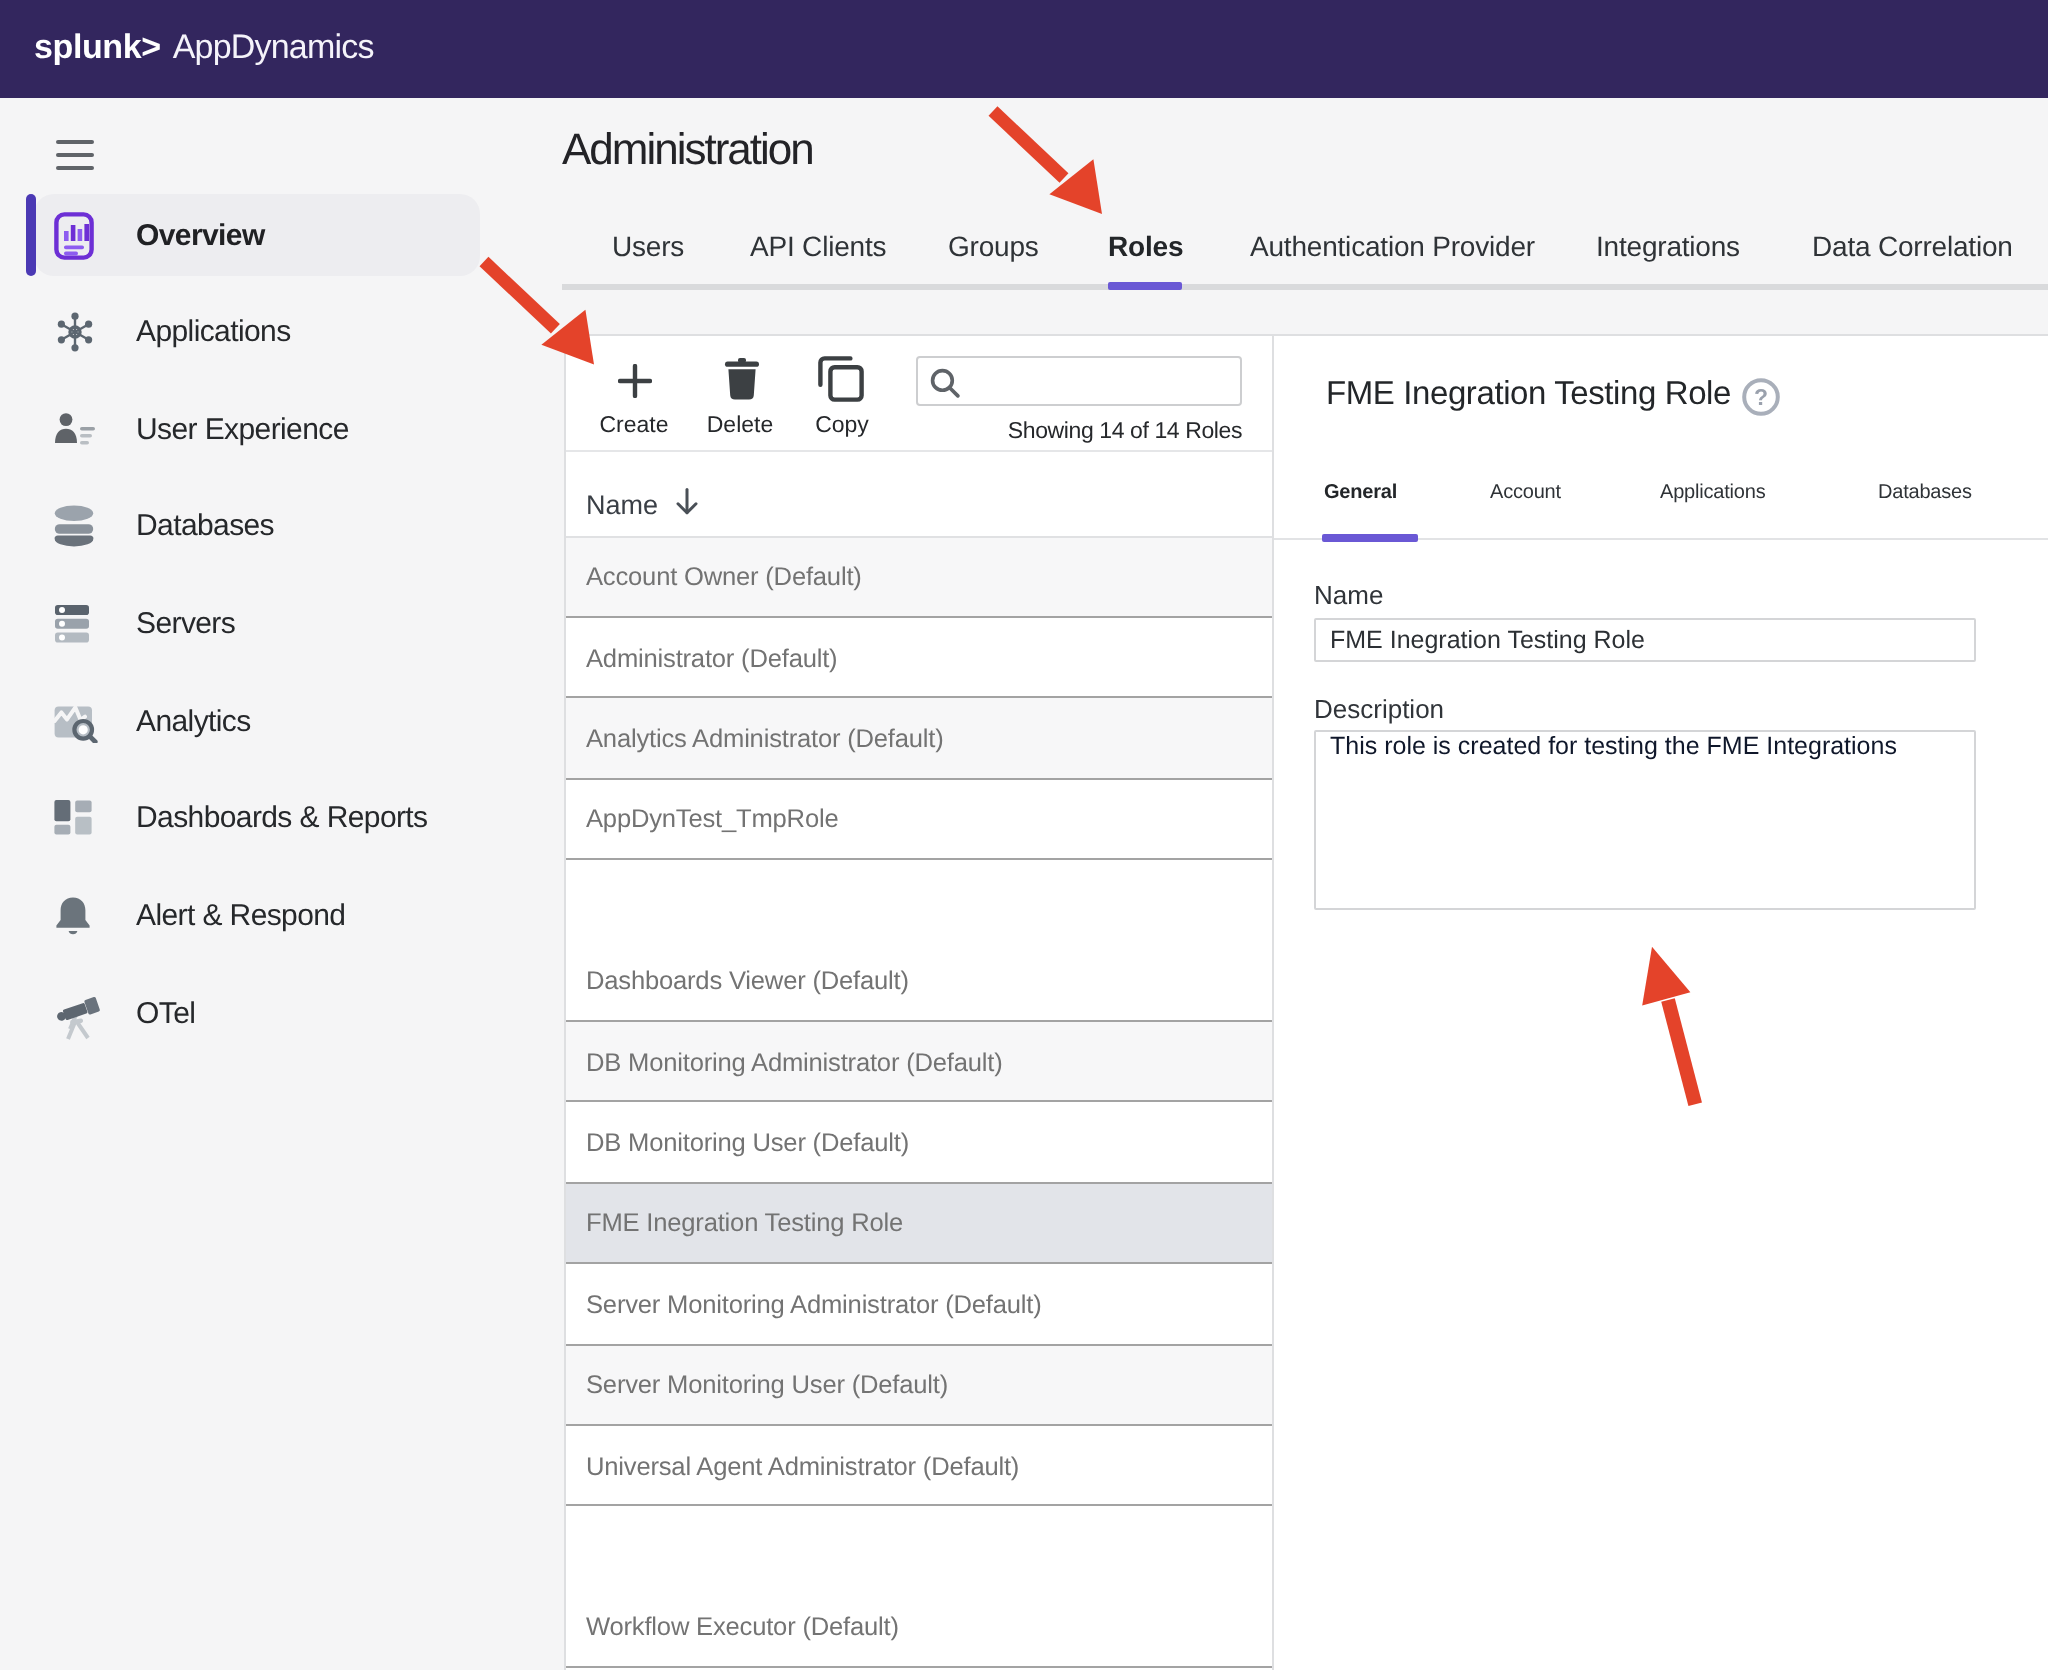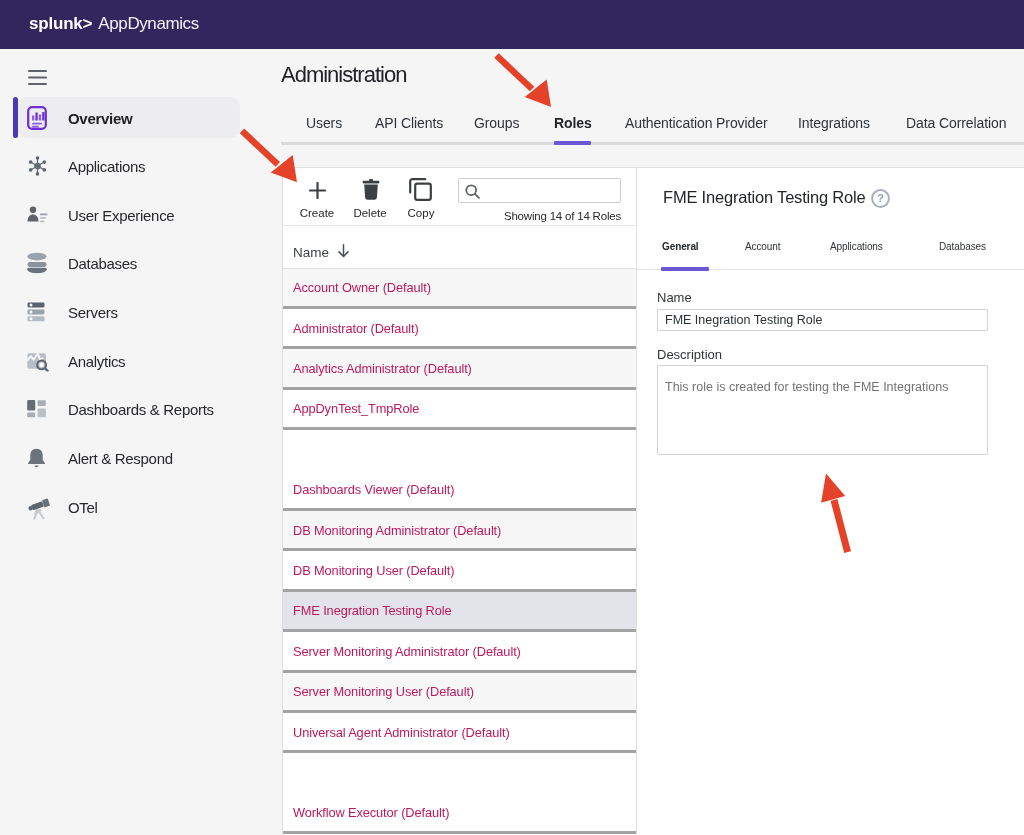--- a/index.html
+++ b/index.html
@@ -3,21 +3,21 @@
 <meta charset="utf-8">
 <style>
   * { margin:0; padding:0; box-sizing:border-box; }
   html,body { width:1024px; height:835px; overflow:hidden; }
   body { font-family:"Liberation Sans", sans-serif; background:#f5f5f6; }
   .abs { position:absolute; }
   #page { position:relative; width:1024px; height:835px; background:#f5f5f6; }
 
   
   #hdr { left:0; top:0; width:1024px; height:49px; background:#33265e; }
-  #logo { left:17px; top:14px; color:#fff; font-size:17px; white-space:nowrap;margin-left:12px; }
+  #logo { left:17px; top:14px; color:#fff; font-size:17px; white-space:nowrap; }
   #logo b { font-weight:700; letter-spacing:-0.2px; }
   #logo span.ad { font-weight:400; color:#f5f3fa; margin-left:6px; letter-spacing:-0.4px; }
 
   
   .sideitem { left:0; width:260px; height:40px;text-align:center; }
   .sideitem .txt { position:absolute; left:68px; top:50%; transform:translateY(-50%); font-size:15px; color:#26282b; white-space:nowrap; letter-spacing:-0.3px; }
   .sideitem svg { position:absolute; left:27px; top:50%; transform:translateY(-50%); }
   #ovbar { left:13px; top:97px; width:5px; height:41px; background:#4b39b4; border-radius:3px; }
   #ovbg { left:17px; top:97px; width:223px; height:41px; background:#ededf0; border-radius:10px; }
 
@@ -28,36 +28,36 @@
   #tabsel { left:554px; top:141px; width:37px; height:4px; background:#6a58d5; border-radius:1px; }
 
   
   #lpanel { left:282px; top:167px; width:355px; height:668px; background:#fff; border:1px solid #dedfe1; border-bottom:none; }
   .toollabel { top:207px; font-size:11.5px; color:#26282b; text-align:center; width:60px; }
   #searchbox { left:458px; top:178px; width:163px; height:25px; background:#fff; border:1px solid #cdced0; border-radius:2px; }
   #showing { left:458px; top:210px; width:163px; text-align:right; font-size:11.5px; color:#26282b; letter-spacing:-0.2px; }
   #tooldiv { left:283px; top:225px; width:353px; height:1px; background:#e5e6e8; }
   #namehdr { left:293px; top:245px; font-size:13.5px; font-weight:400; color:#3a3f46; }
   #hdrdiv { left:283px; top:268px; width:353px; height:1px; background:#e0e1e3; }
-  .row { left:283px; width:353px; height:40.4px; font-size:12.8px; color:#be185d; border-bottom:3px solid #a3a3a3; letter-spacing:-0.1px; }
+  .row { left:283px; width:353px; height:40.4px; font-size:12.8px; color:#737373; border-bottom:1px solid #a3a3a3; letter-spacing:-0.1px; }
   .row span { position:absolute; left:10px; top:50%; transform:translateY(-50%); white-space:nowrap; }
   .rowg { background:#f7f7f8; }
   .rowsel { background:#e2e4e9; }
 
   
   #rpanel { left:637px; top:167px; width:387px; height:668px; background:#fff; border-top:1px solid #dedfe1; }
   #rtitle { left:663px; top:188px; font-size:16.5px; font-weight:400; color:#232629; letter-spacing:-0.2px; }
   .rtab { top:241px; font-size:10px; color:#2f3337; letter-spacing:-0.1px; }
   #rtabsel { left:661px; top:267px; width:48px; height:4px; background:#6a58d5; border-radius:1px; }
   #rtabline { left:637px; top:269px; width:387px; height:1px; background:#e2e3e5; }
   .flabel { left:657px; font-size:13px; color:#303439; }
   #nameinput { left:657px; top:309px; width:331px; height:22px; border:1px solid #d4d5d7; border-radius:1px; background:#fff; }
   #nameinput span { position:absolute; left:7px; top:50%; transform:translateY(-50%); font-size:12.5px; color:#2c3034; white-space:nowrap; }
   #descarea { left:657px; top:365px; width:331px; height:90px; border:1px solid #d4d5d7; border-radius:1px; background:#fff; }
-  #descarea span { position:absolute; left:7px; top:14px; font-size:12.5px; color:#737373; white-space:nowrap; }
+  #descarea span { position:absolute; left:7px; top:0; font-size:12.5px; color:#0f172a; white-space:nowrap; }
 </style>
 </head>
 <body>
 <div id="page">
 
   <div id="hdr" class="abs"></div>
   <div id="logo" class="abs"><b>splunk&gt;</b><span class="ad">AppDynamics</span></div>
 
   <svg class="abs" style="left:28px;top:69px" width="19" height="17" viewBox="0 0 19 17">
     <g stroke="#5f6368" stroke-width="2" stroke-linecap="round">

